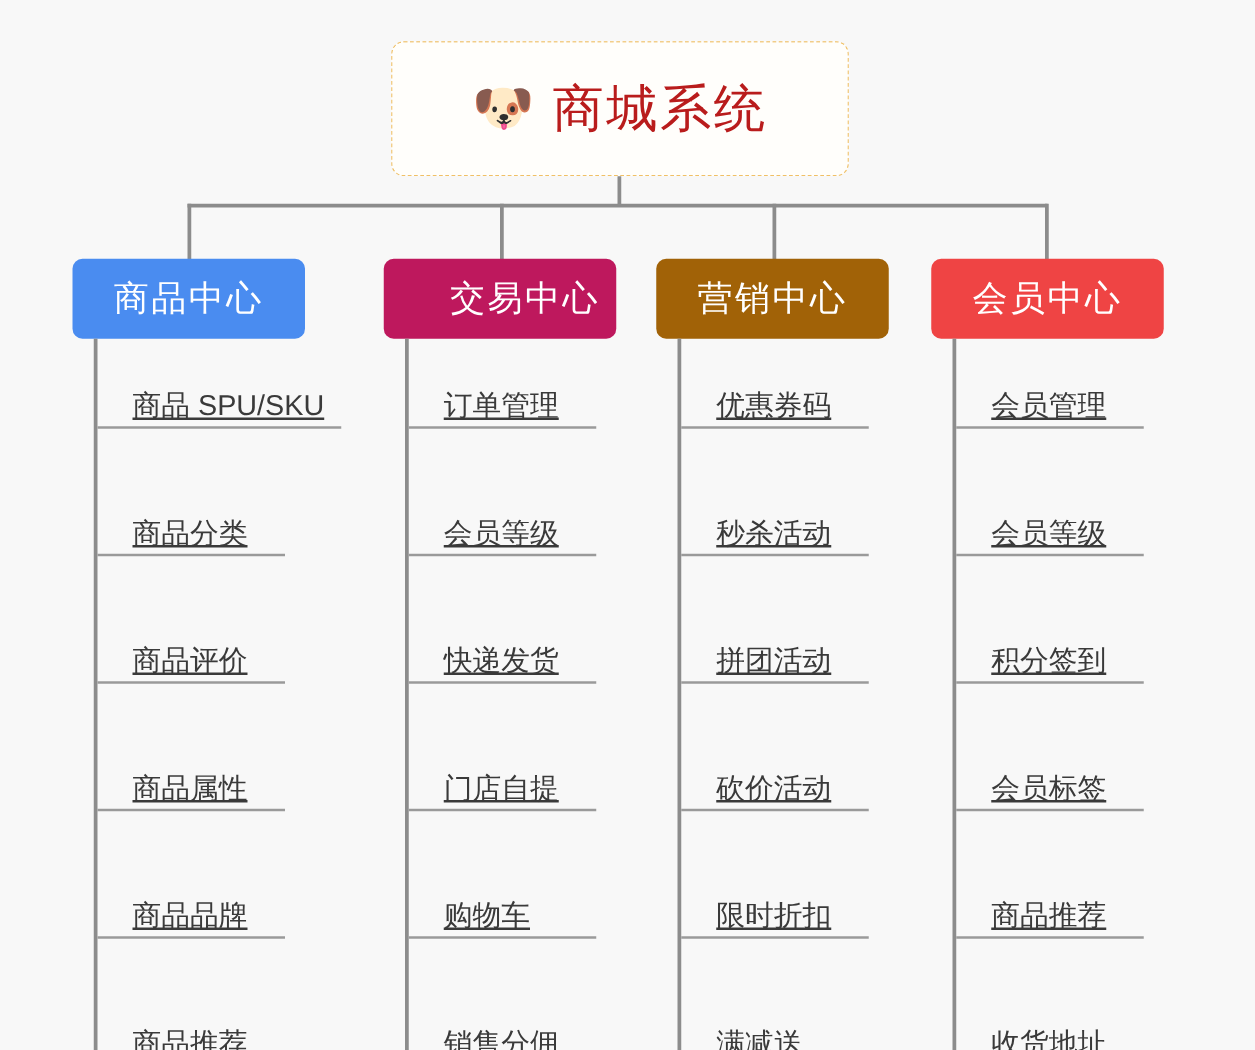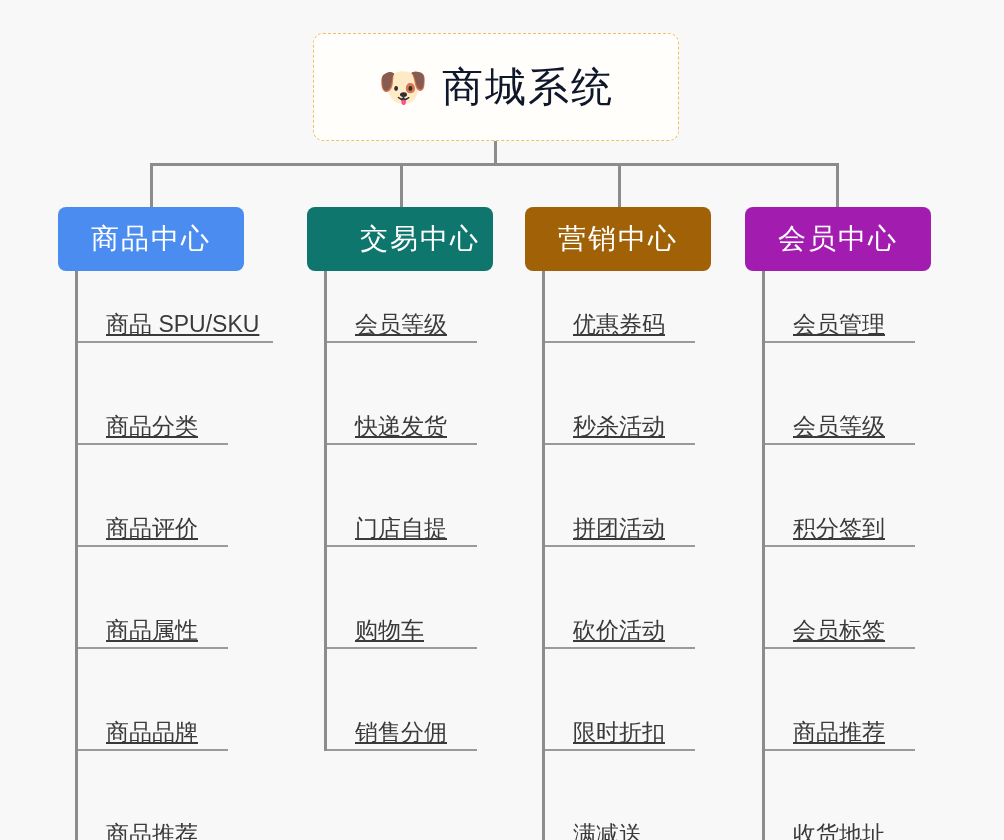--- a/index.html
+++ b/index.html
@@ -124,21 +124,21 @@
     text-decoration: underline;
   }
 </style>
 </head>
 <body style="background: rgb(248, 248, 248);">
 
 <div id="mindmap">
 
   <div class="root-node" style="border-color: rgb(240, 192, 102); background: rgb(255, 254, 251);">
     <span class="root-emoji">🐶</span>
-    <span class="root-title" style="color: #0f172a;">商城系统</span>
+    <span class="root-title" style="color: #b91c1c;">商城系统</span>
   </div>
 
   <div class="conn conn-v-root" style="background: rgb(140, 140, 140);"></div>
   <div class="conn conn-bus" style="background: rgb(140, 140, 140);"></div>
   <div class="conn conn-v-col" style="left: 150px; background: rgb(140, 140, 140);"></div>
   <div class="conn conn-v-col" style="left: 400px; background: rgb(140, 140, 140);"></div>
   <div class="conn conn-v-col" style="left: 618px; background: rgb(140, 140, 140);"></div>
   <div class="conn conn-v-col" style="left: 836px; background: rgb(140, 140, 140);"></div>
 
   <div class="column" style="left:58px;">
@@ -161,24 +161,27 @@
       <li class="leaf-item">
           <span class="leaf-label">商品品牌</span>
         </li>
       <li class="leaf-item">
           <span class="leaf-label">商品推荐</span>
         </li>
     </ul>
   </div>
 
   <div class="column" style="left:307px;">
-    <div class="col-header" style="background: #0f766e; padding-left: 40px;">
+    <div class="col-header" style="background: #be185d; padding-left: 40px;">
       <span>交易中心</span>
     </div>
     <ul class="leaf-list">
+      <li class="leaf-item">
+          <span class="leaf-label">订单管理</span>
+        </li>
       <li class="leaf-item">
           <span class="leaf-label">会员等级</span>
         </li>
       <li class="leaf-item">
           <span class="leaf-label">快递发货</span>
         </li>
       <li class="leaf-item">
           <span class="leaf-label">门店自提</span>
         </li>
       <li class="leaf-item">
@@ -210,21 +213,21 @@
       <li class="leaf-item">
           <span class="leaf-label">限时折扣</span>
         </li>
       <li class="leaf-item">
           <span class="leaf-label">满减送</span>
         </li>
     </ul>
   </div>
 
   <div class="column" style="left:745px;">
-    <div class="col-header" style="background: #a21caf;">
+    <div class="col-header" style="background: #ef4444;">
       <span>会员中心</span>
     </div>
     <ul class="leaf-list">
       <li class="leaf-item">
           <span class="leaf-label">会员管理</span>
         </li>
       <li class="leaf-item">
           <span class="leaf-label">会员等级</span>
         </li>
       <li class="leaf-item">

